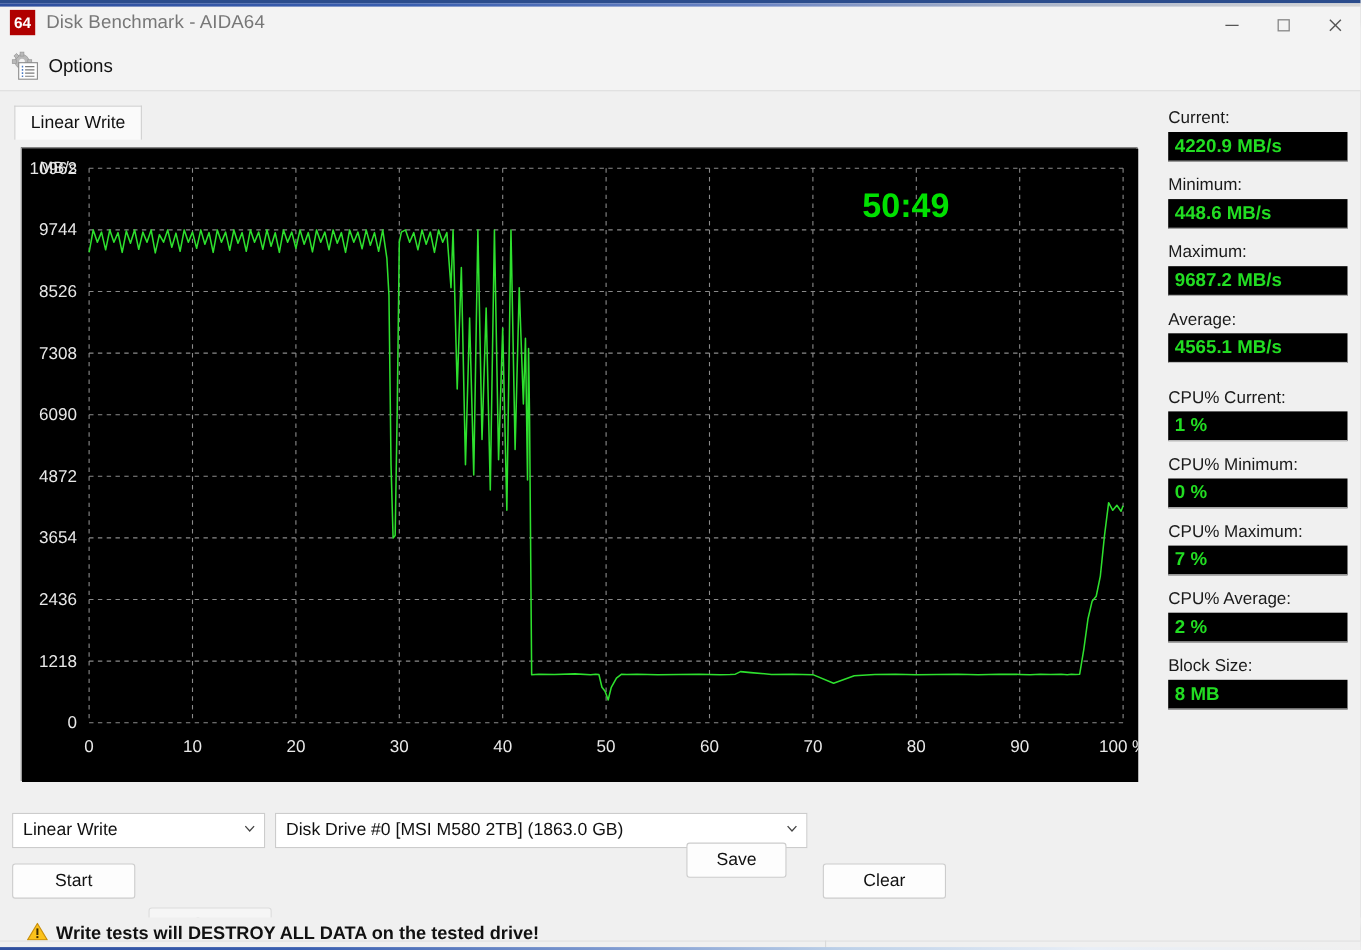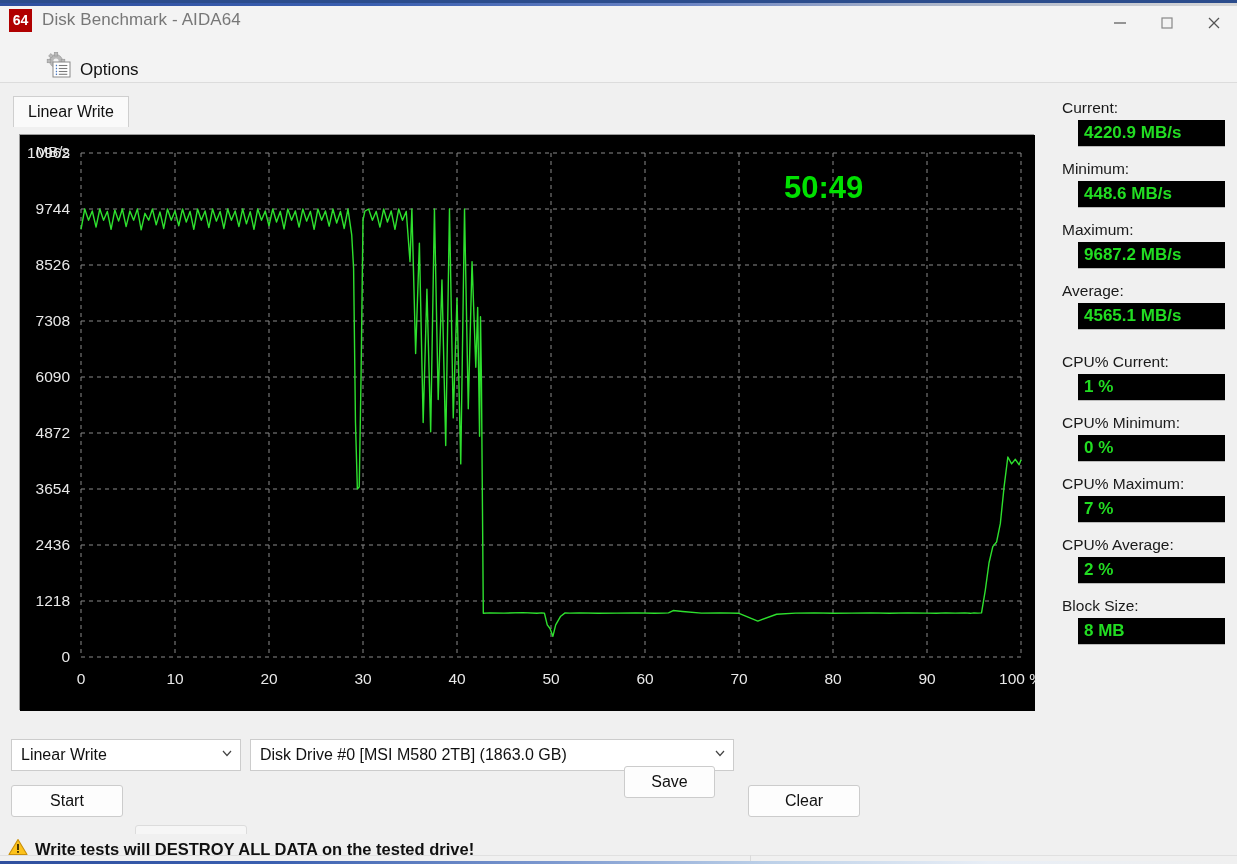--- a/index.html
+++ b/index.html
@@ -34,21 +34,21 @@
   .wc { width: 47px; height: 34px; display: flex; align-items: center; justify-content: center; }
   .wc svg { display: block; }
 
   
   .toolbar {
     position: absolute; left: 0; top: 37px; width: 1237px; height: 46px;
     background: #f3f3f3;
     border-bottom: 1px solid #dcdcdc;
     display: flex; align-items: center;
   }
-  .tb-item { display: flex; align-items: flex-end; height: 40px; padding: 0 10px 0 8px; cursor: default; margin-left: 36px; }
+  .tb-item { display: flex; align-items: center; height: 40px; padding: 0 10px 0 8px; cursor: default; }
   .opt-icon { width: 30px; height: 30px; position: relative; margin-right: 6px; flex: 0 0 auto; }
   .tb-label { font-size: 17px; color: #111; }
 
   
   .tabstrip {
     position: absolute; left: 8px; top: 96px; width: 1026px; height: 31px;
   }
   .tab {
     position: absolute; left: 5px; top: 0; height: 31px;
     padding: 0 14px; display: flex; align-items: center;
@@ -69,21 +69,21 @@
 
   
   .stats { position: absolute; left: 1062px; top: 98px; width: 163px; }
   .stat { margin-bottom: 12px; }
   .stat-label { font-size: 15.5px; color: #1a1a1a; margin-bottom: 3px; line-height: 19px; }
   .stat-value {
     background: #000; color: #22dd22;
     font-size: 17px; font-weight: bold;
     padding: 3px 6px 4px 6px; height: 27px; line-height: 20px;
     border-bottom: 1px solid #bbb;
-    overflow: hidden; white-space: nowrap; margin-left: 16px;
+    overflow: hidden; white-space: nowrap;
   }
   .stat.gap { margin-top: 22px; }
 
   
   .combo {
     position: absolute; height: 32px;
     background: #fff; border: 1px solid #cccccc;
     display: flex; align-items: center; padding: 0 6px 0 9px;
     font-size: 16px; color: #111;
   }
@@ -101,21 +101,21 @@
   }
   .btn.disabled { color: #a6a6a6; background: #f6f6f6; border-color: #dcdcdc; }
   #btn-start { left: 11px; top: 785px; width: 112px; }
   #btn-stop  { left: 135px; top: 785px; width: 112px; margin-top: 40px; }
   #btn-save  { left: 624px; top: 766px; width: 91px; }
   #btn-clear { left: 748px; top: 785px; width: 112px; }
 
   
   .warning {
     position: absolute; left: 0; top: 834px; width: 1237px; height: 30px;
-    display: flex; align-items: center; padding-left: 8px;
+    display: flex; align-items: center; padding-left: 24px;
     background: #f0f0f0;
   }
   .warn-text { font-size: 16.5px; font-weight: bold; color: #111; margin-left: 7px; }
   .statusbar {
     position: absolute; left: 0; top: 855px; width: 1237px; height: 9px;
     background: #f0f0f0; border-top: 1px solid #e0e0e0;
   }
   .status-div { position: absolute; left: 750px; top: 855px; width: 1px; height: 9px; background: #dadada; }
   .bottom-accent {
     position: absolute; left: 0; bottom: 0; width: 1237px; height: 3px;

